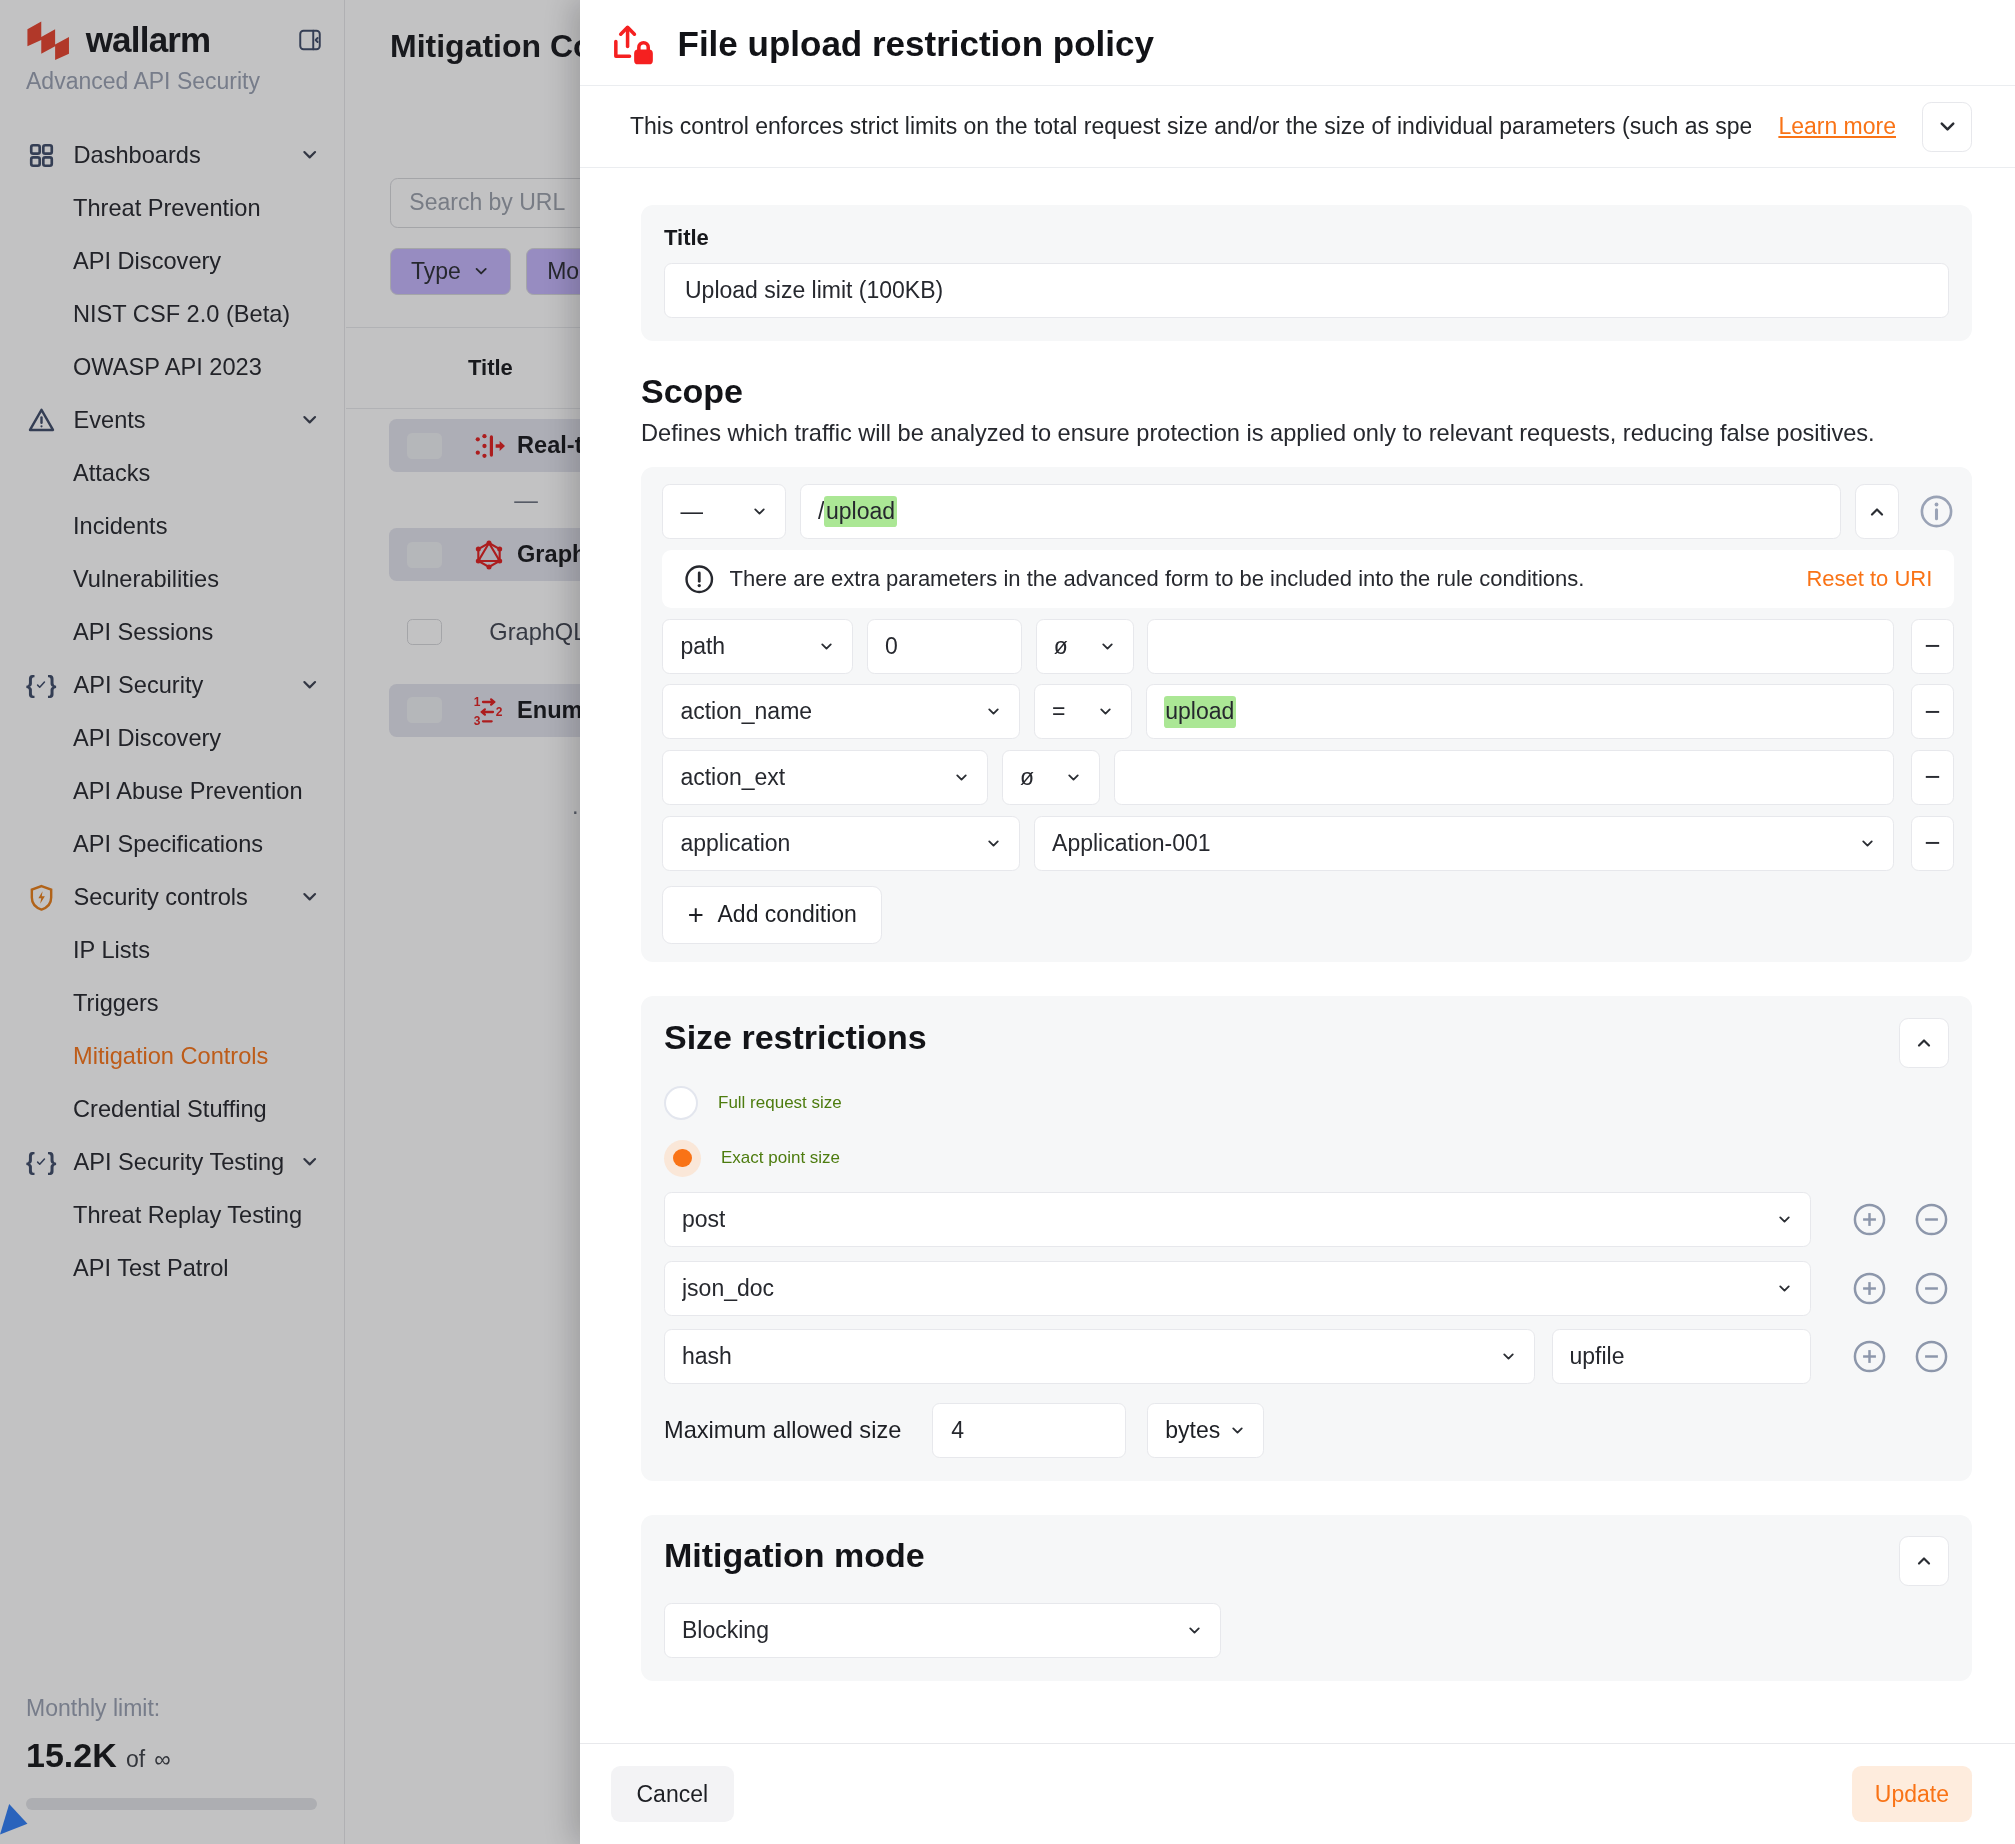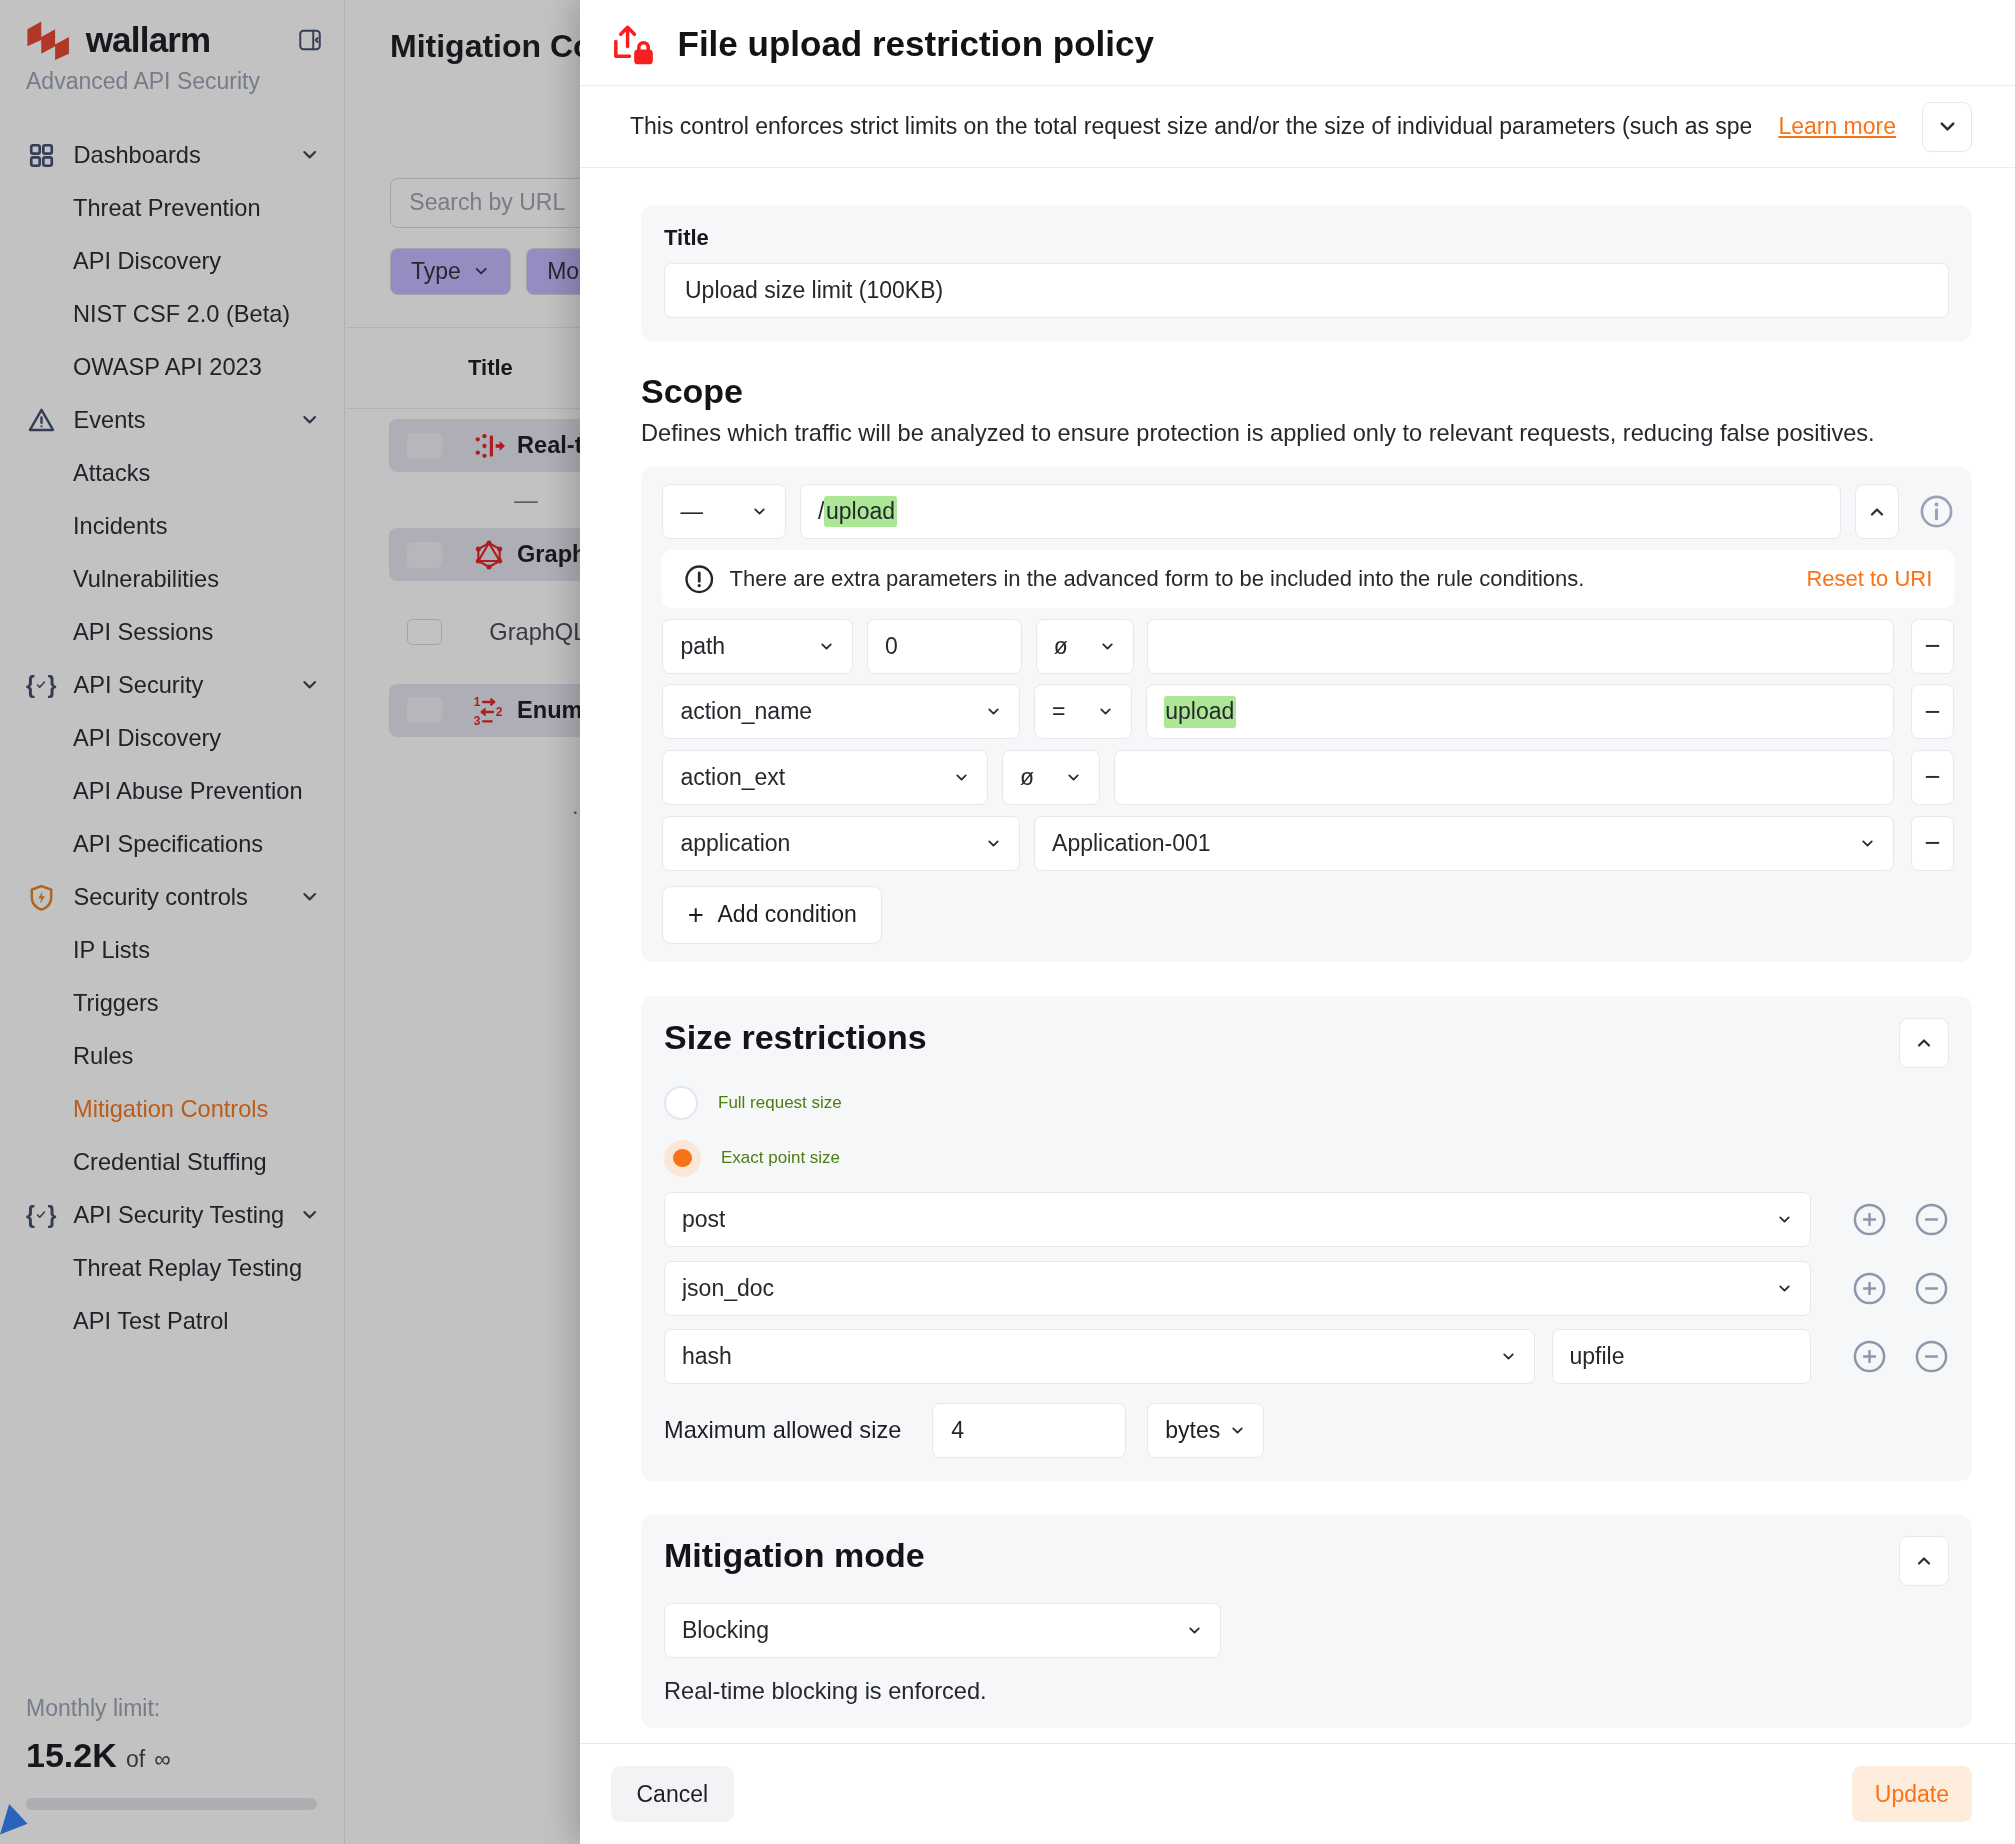--- a/index.html
+++ b/index.html
@@ -240,23 +240,20 @@
               <path d="M6 9l6 6 6-6"></path>
             </svg>
           </span>
       </div>
       <div class="nav-item sub">
           <span>IP Lists</span>
         </div>
       <div class="nav-item sub">
           <span>Triggers</span>
         </div>
-      <div class="nav-item sub">
-          <span>Rules</span>
-        </div>
       <div class="nav-item sub sel">
           <span>Mitigation Controls</span>
         </div>
       <div class="nav-item sub">
           <span>Credential Stuffing</span>
         </div>
 
       <div class="nav-item">
         <span class="nicon braces">{<svg width="15.3" height="15.3" viewBox="0 0 24 24" fill="none" stroke="#3d4a68" stroke-width="3" stroke-linecap="round" stroke-linejoin="round">
               <path d="M5 13l4 4 9-10"></path>
@@ -643,21 +640,20 @@
               <path d="M6 15l6-6 6 6"></path>
             </svg>
         </span>
       </div>
       <div class="ctl select" style="width:557px;margin-top:17px">
         <span class="sv">Blocking</span>
         <svg class="chev-svg" width="17" height="17" viewBox="0 0 24 24" fill="none" stroke="#2a2d33" stroke-width="2.6" stroke-linecap="round" stroke-linejoin="round">
             <path d="M6 9l6 6 6-6"></path>
           </svg>
       </div>
-      <div class="mit-note">Real-time blocking is enforced.</div>
     </div>
 
   </div>
 
   <div class="m-footer">
     <button class="btn-cancel">Cancel</button>
     <button class="btn-update">Update</button>
   </div>
 </div>
 

